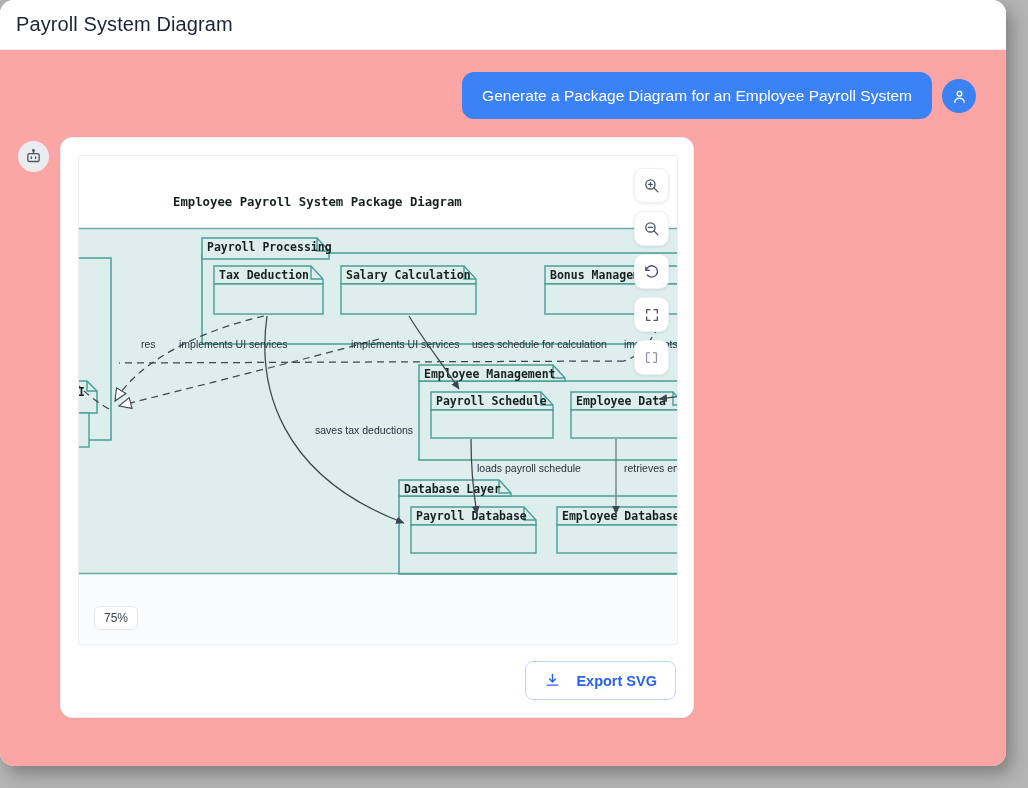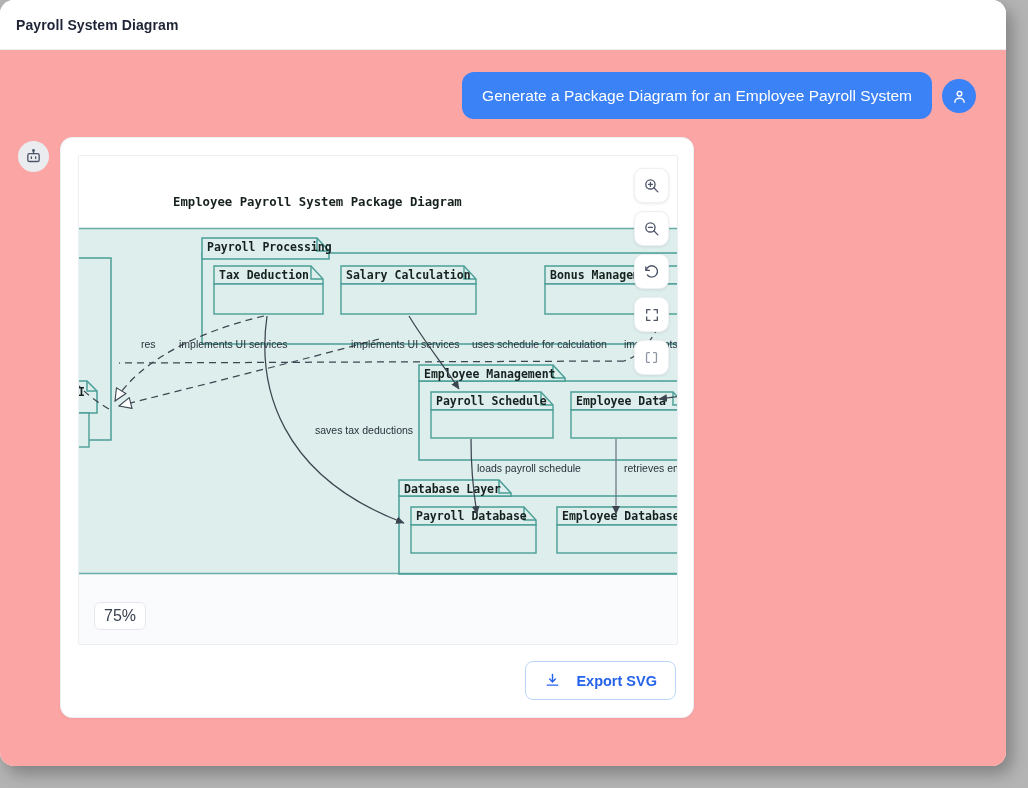--- a/index.html
+++ b/index.html
@@ -27,22 +27,22 @@
 
   .titlebar {
     height: 50px;
     background: #ffffff;
     border-bottom: 1px solid #eceef1;
     display: flex;
     align-items: center;
     padding-left: 16px;
   }
   .titlebar-title {
-    font-size: 14px;
-    font-weight: 700;
+    font-size: 20px;
+    font-weight: 400;
     color: #1e2436;
     letter-spacing: 0.1px;
   }
 
   .chat-area {
     position: relative;
     height: 716px;
     background: #fca5a5;
     padding: 22px 30px 0 0;
   }
@@ -141,21 +141,21 @@
   .zoom-btn svg { display: block; }
 
   .zoom-badge {
     position: absolute;
     left: 15px;
     bottom: 14px;
     background: #ffffff;
     border: 1px solid #e6e8ec;
     border-radius: 6px;
     padding: 4px 9px;
-    font-size: 16px;
+    font-size: 12px;
     color: #39404f;
     z-index: 20;
   }
 
   
   .actions {
     display: flex;
     justify-content: flex-end;
     gap: 14px;
     margin-top: 16px;

